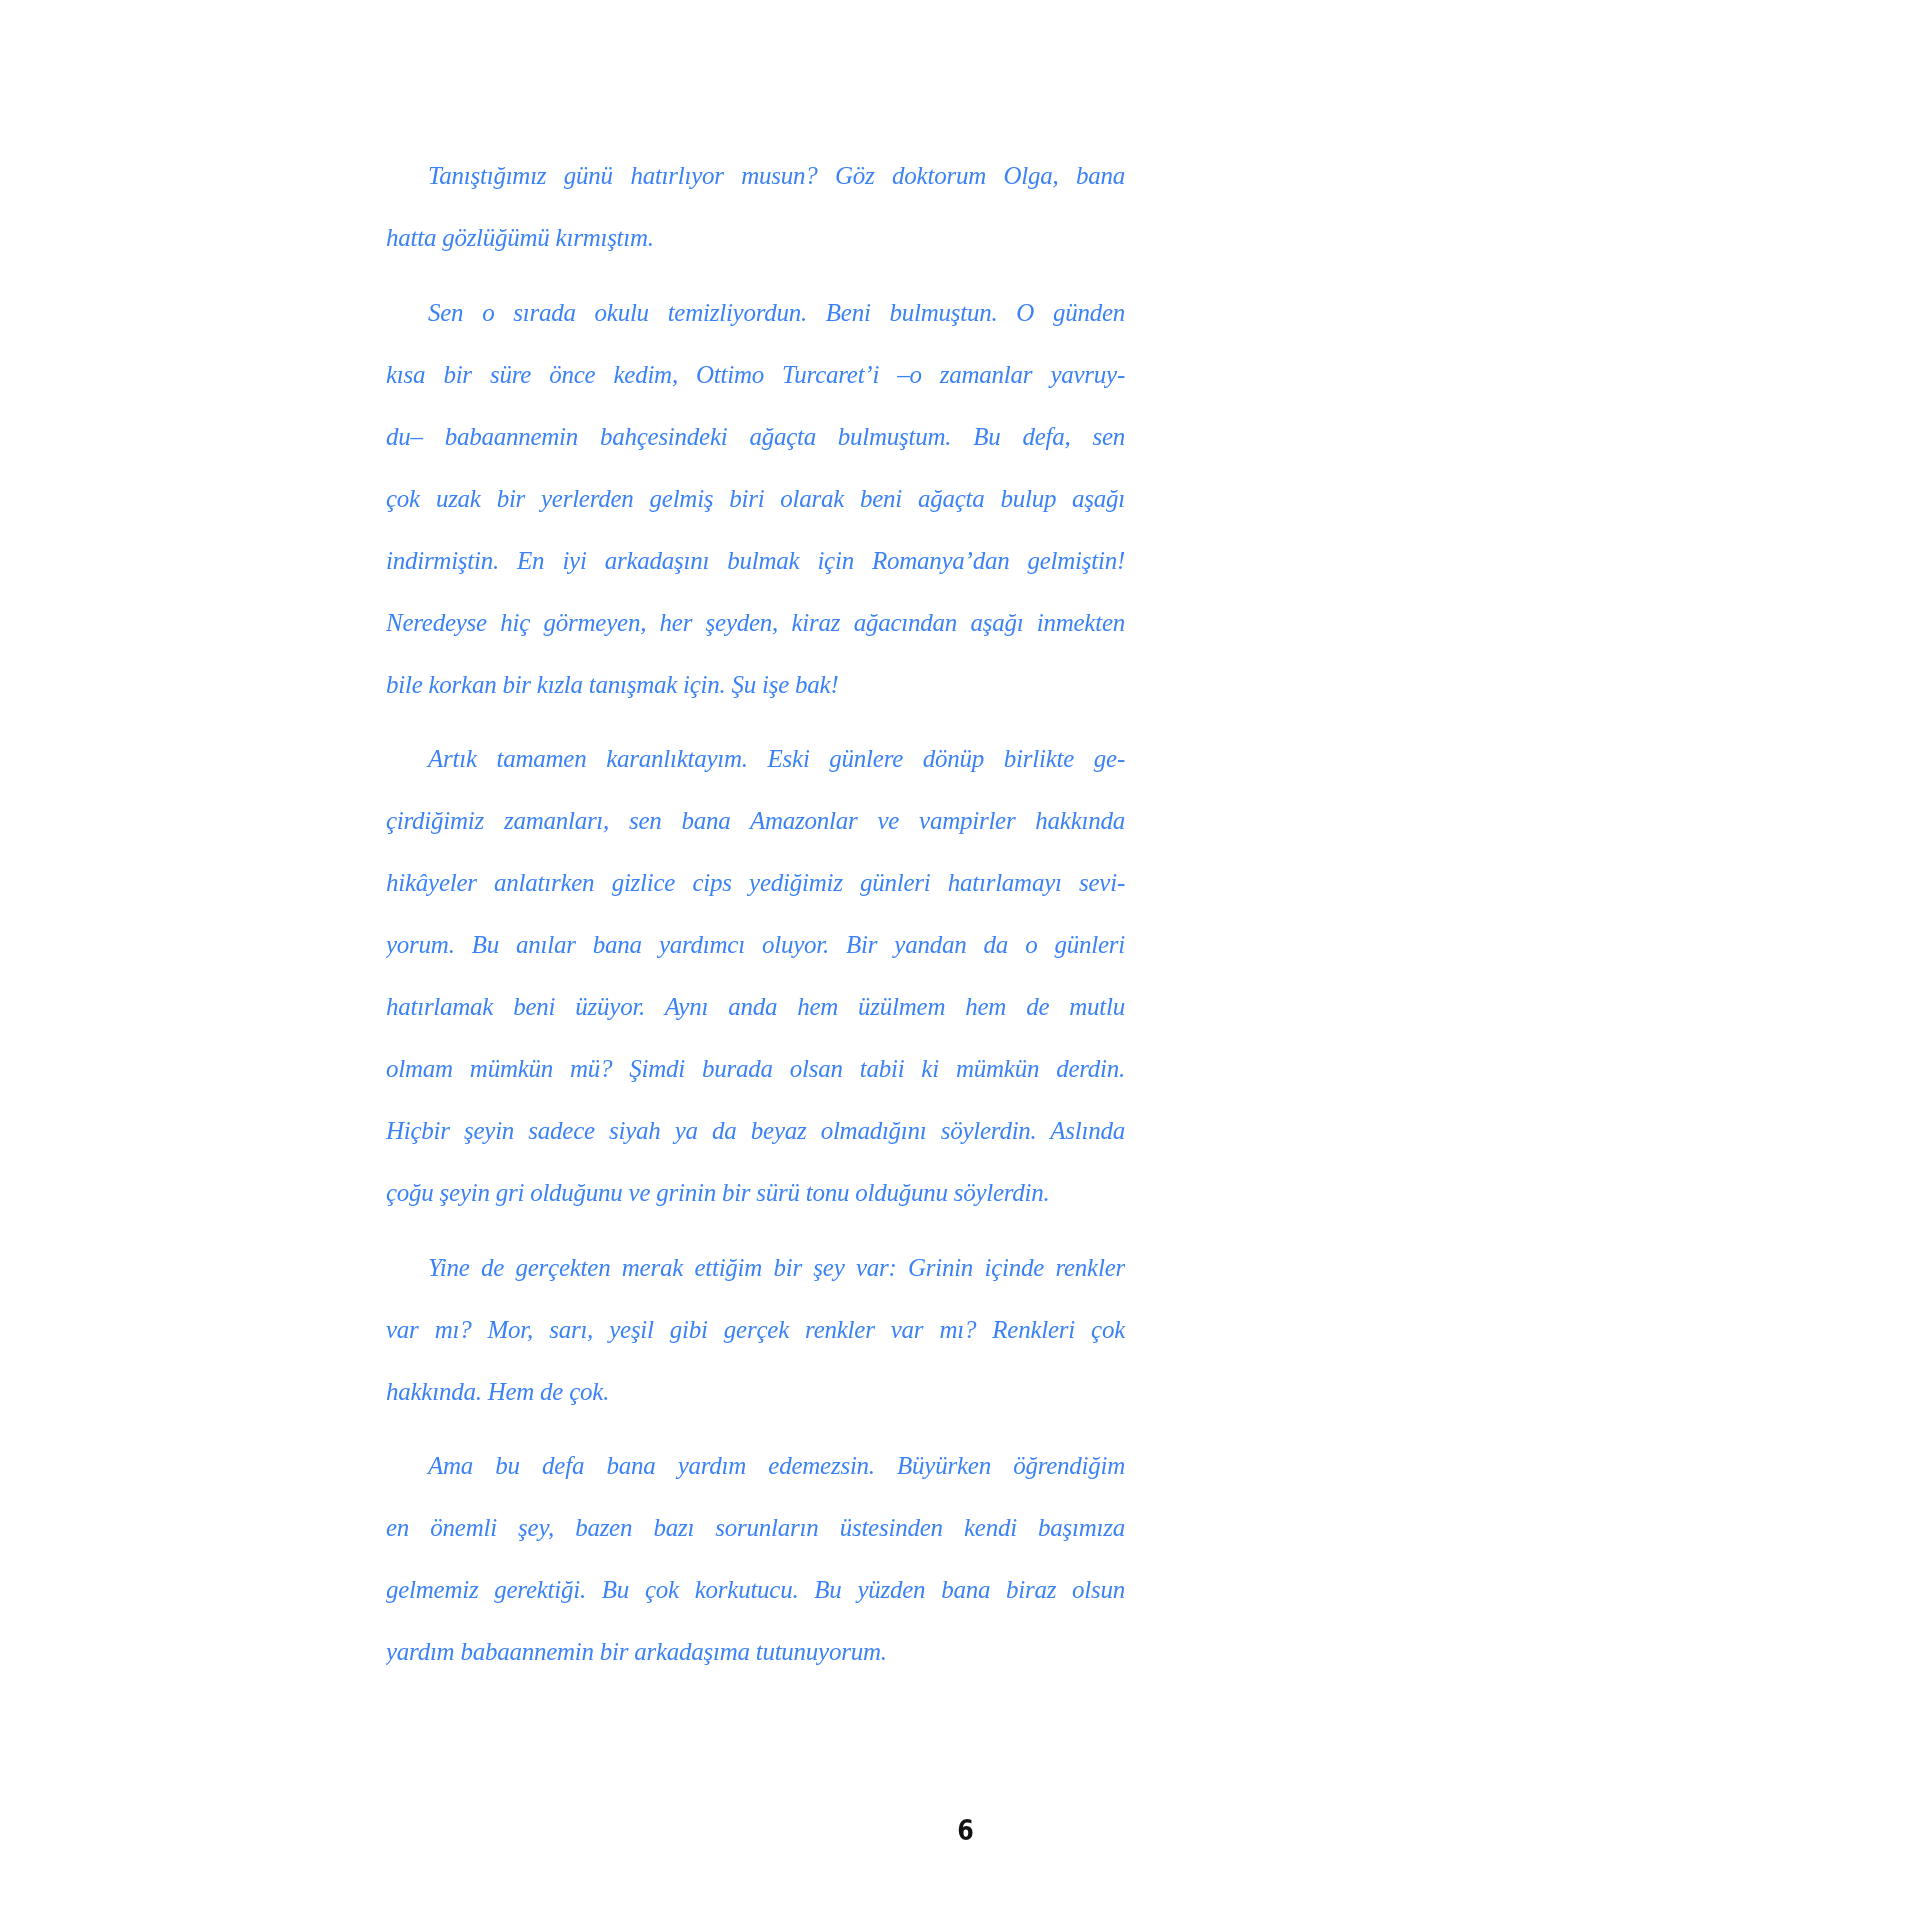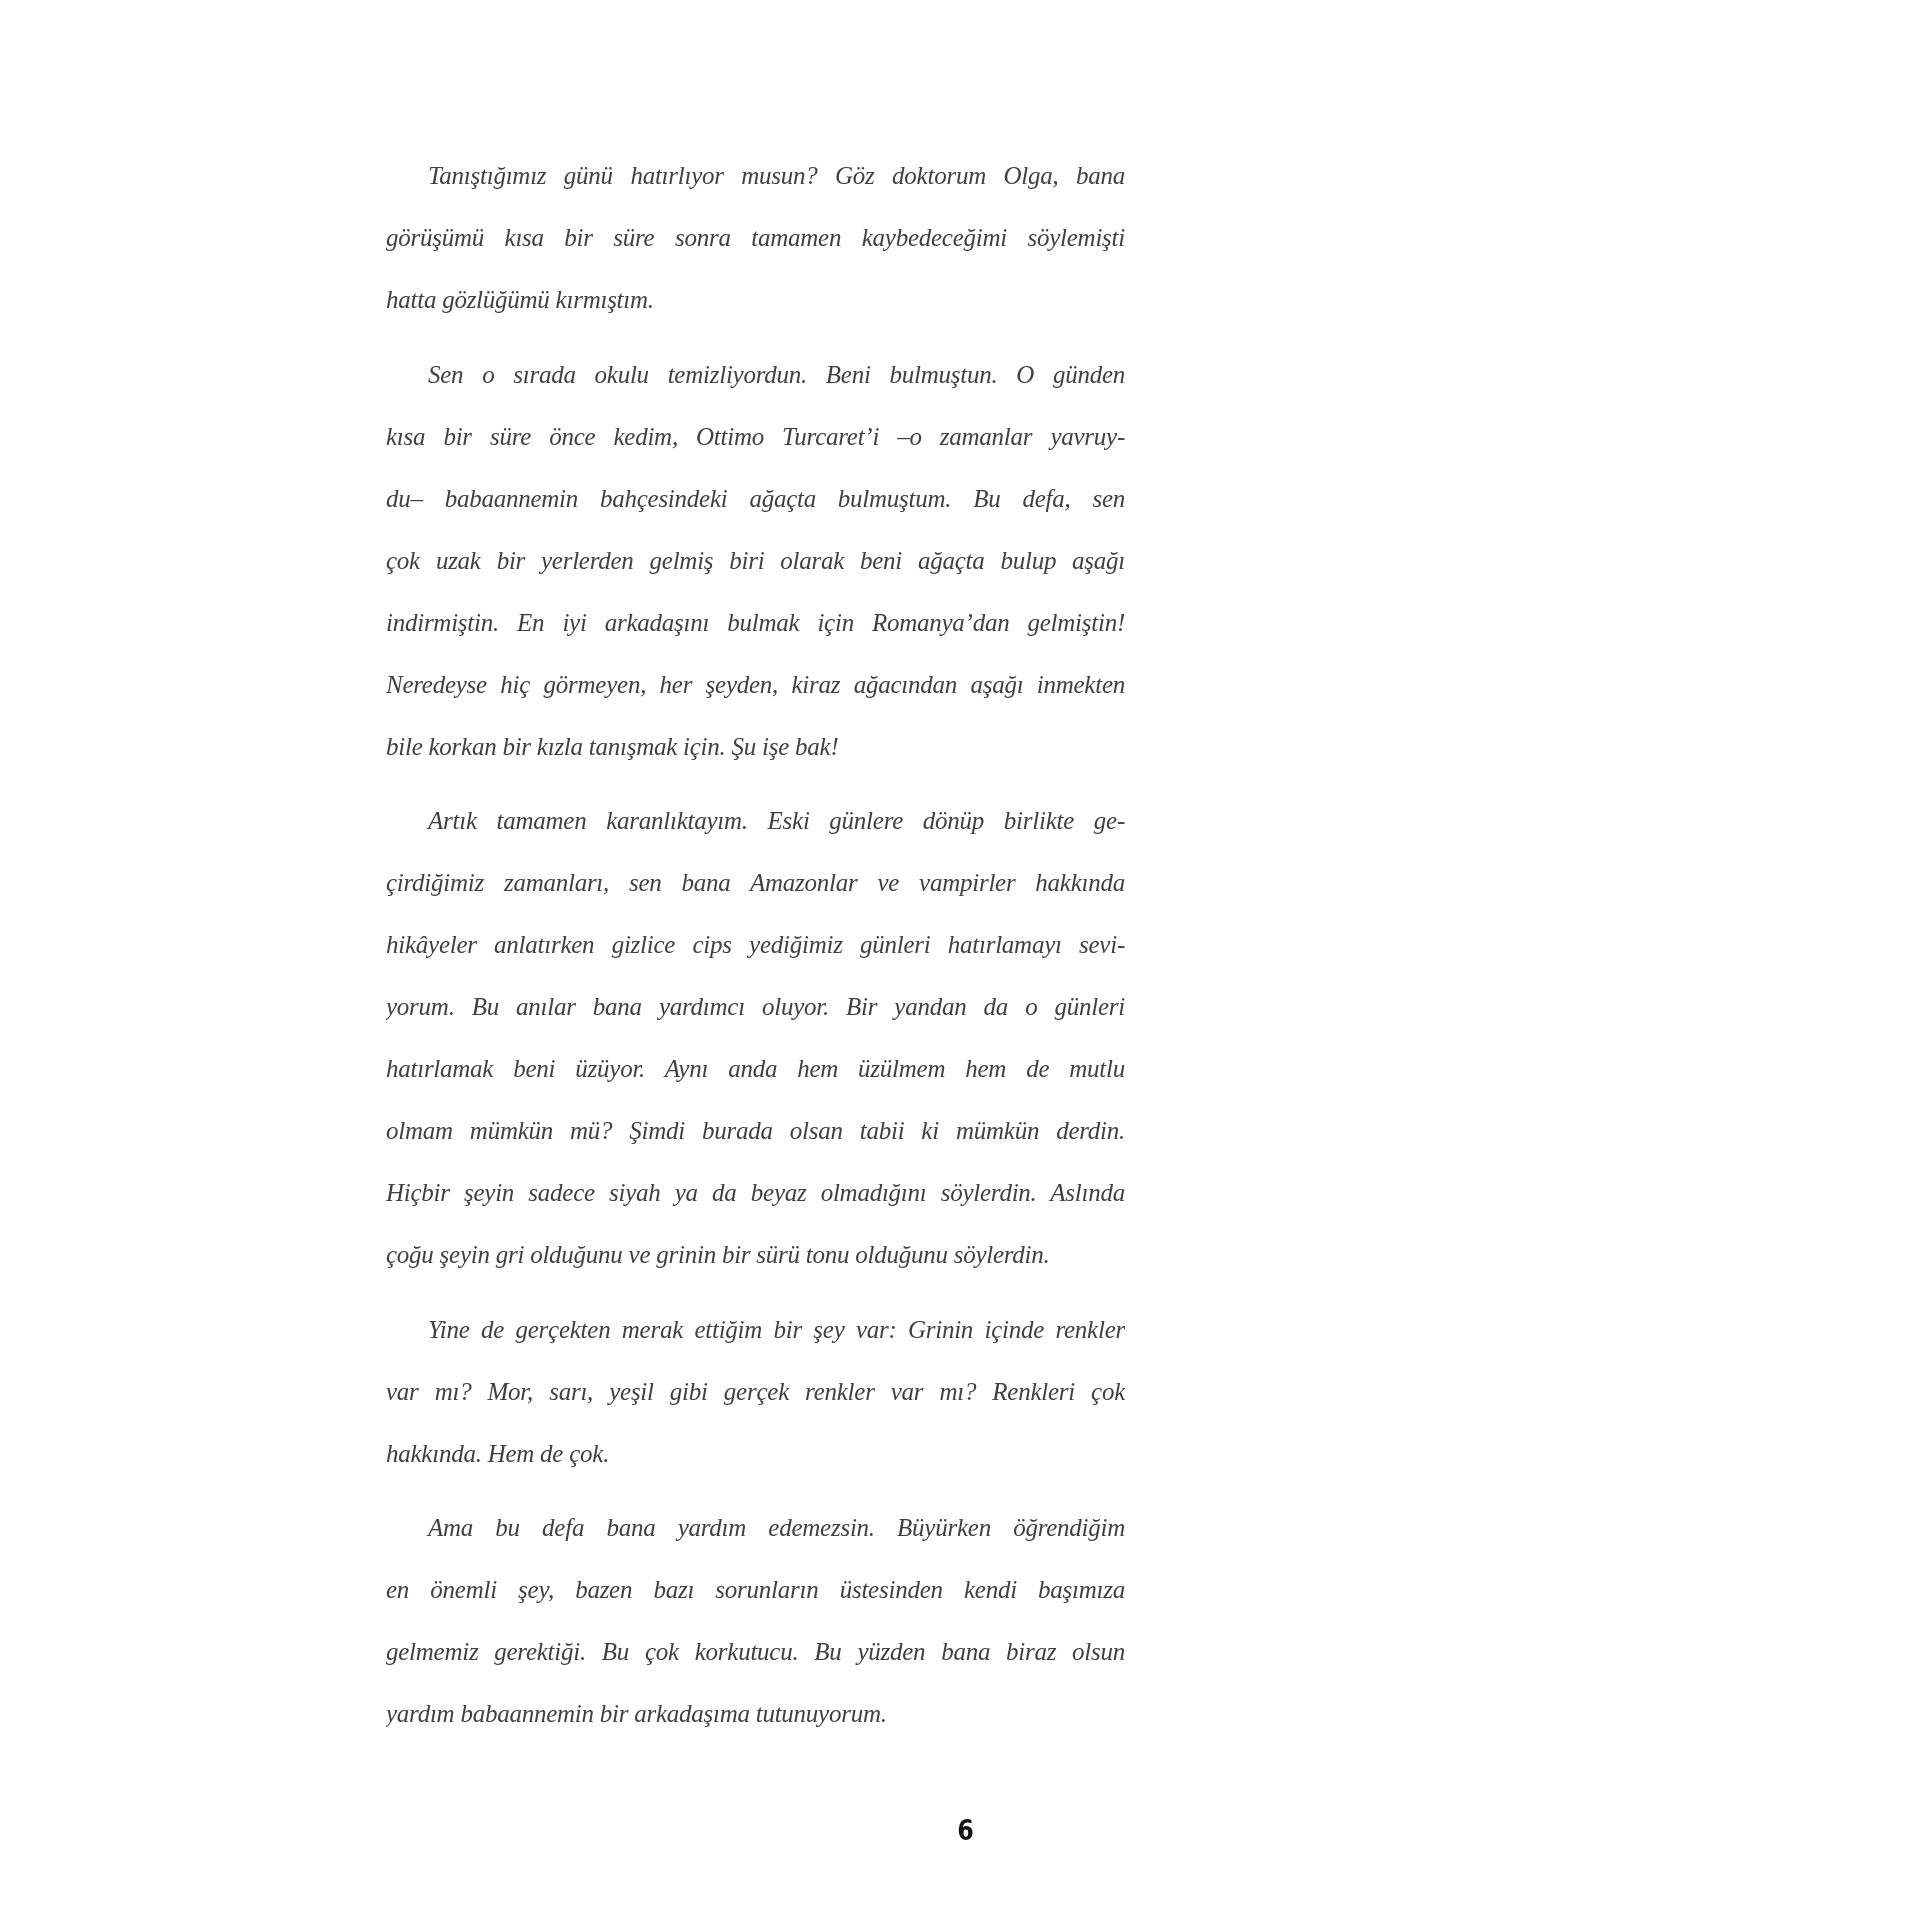--- a/index.html
+++ b/index.html
@@ -59,24 +59,23 @@
     font-size: 29px;
     line-height: 39px;
     color: #121212;
     transform: scaleX(0.82);
   }
 </style>
 </head>
 <body style="background: rgb(255, 255, 255);">
 
 <div class="page">
-  <div class="text-block" style="color: #404040;">
+  <div class="text-block" style="color: #3b82f6;">
       <div class="paragraph">
         <div class="line first">Tanıştığımız günü hatırlıyor musun? Göz doktorum Olga, bana</div>
-        <div class="line">görüşümü kısa bir süre sonra tamamen kaybedeceğimi söylemişti</div>
         <div class="line last">hatta gözlüğümü kırmıştım.</div>
       </div>
       <div class="paragraph">
         <div class="line first">Sen o sırada okulu temizliyordun. Beni bulmuştun. O günden</div>
         <div class="line">kısa bir süre önce kedim, Ottimo Turcaret’i –o zamanlar yavruy-</div>
         <div class="line">du– babaannemin bahçesindeki ağaçta bulmuştum. Bu defa, sen</div>
         <div class="line">çok uzak bir yerlerden gelmiş biri olarak beni ağaçta bulup aşağı</div>
         <div class="line">indirmiştin. En iyi arkadaşını bulmak için Romanya’dan gelmiştin!</div>
         <div class="line">Neredeyse hiç görmeyen, her şeyden, kiraz ağacından aşağı inmekten</div>
         <div class="line last">bile korkan bir kızla tanışmak için. Şu işe bak!</div>

